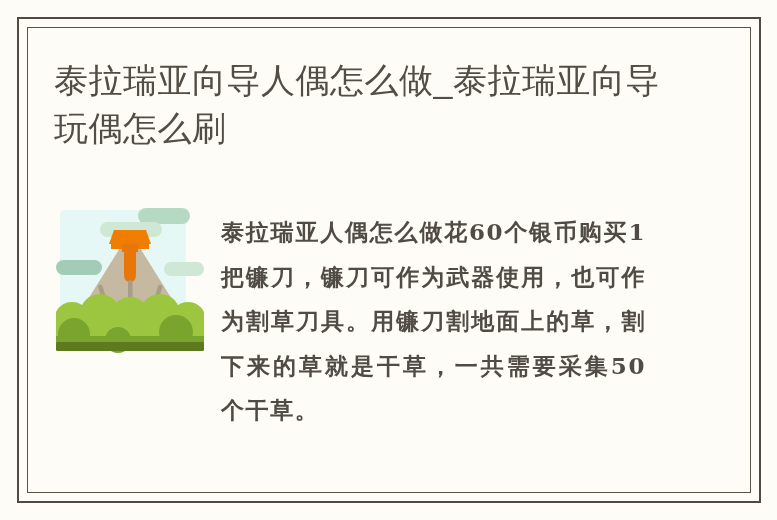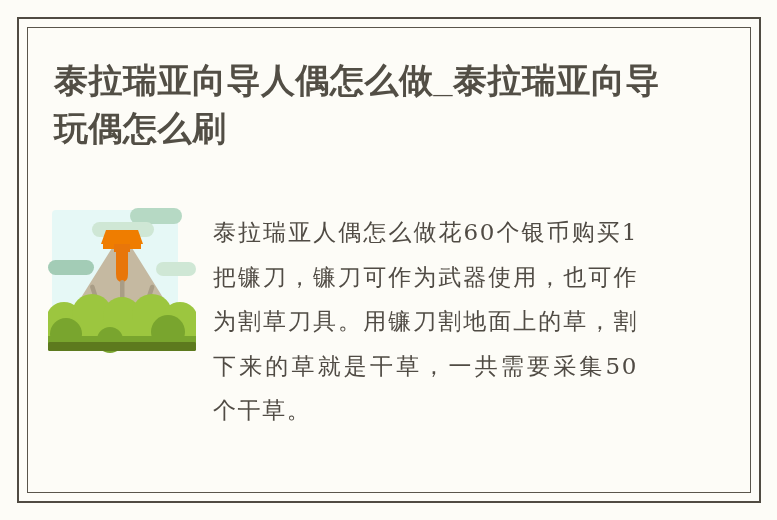--- a/index.html
+++ b/index.html
@@ -58,31 +58,32 @@
   #article-title {
     position: absolute;
     left: 54px;
     top: 56px;
     width: 610px;
     font-size: 34px;
     line-height: 48px;
     color: #52четы;
     color: #524e45;
     letter-spacing: 0.5px;
-    font-weight: 700;
+    font-weight: 400;
     white-space: pre-wrap;
     word-break: break-all;
   }
 
   #article-body {
     position: absolute;
-    left: 48px;
+    left: 56px;
     top: 200px;
     width: 590px;
     height: 245px;
+    font-weight: bold;
   }
 
   
   #illustration {
     position: absolute;
     left: 0px;
     top: 4px;
     width: 148px;
     height: 152px;
   }

